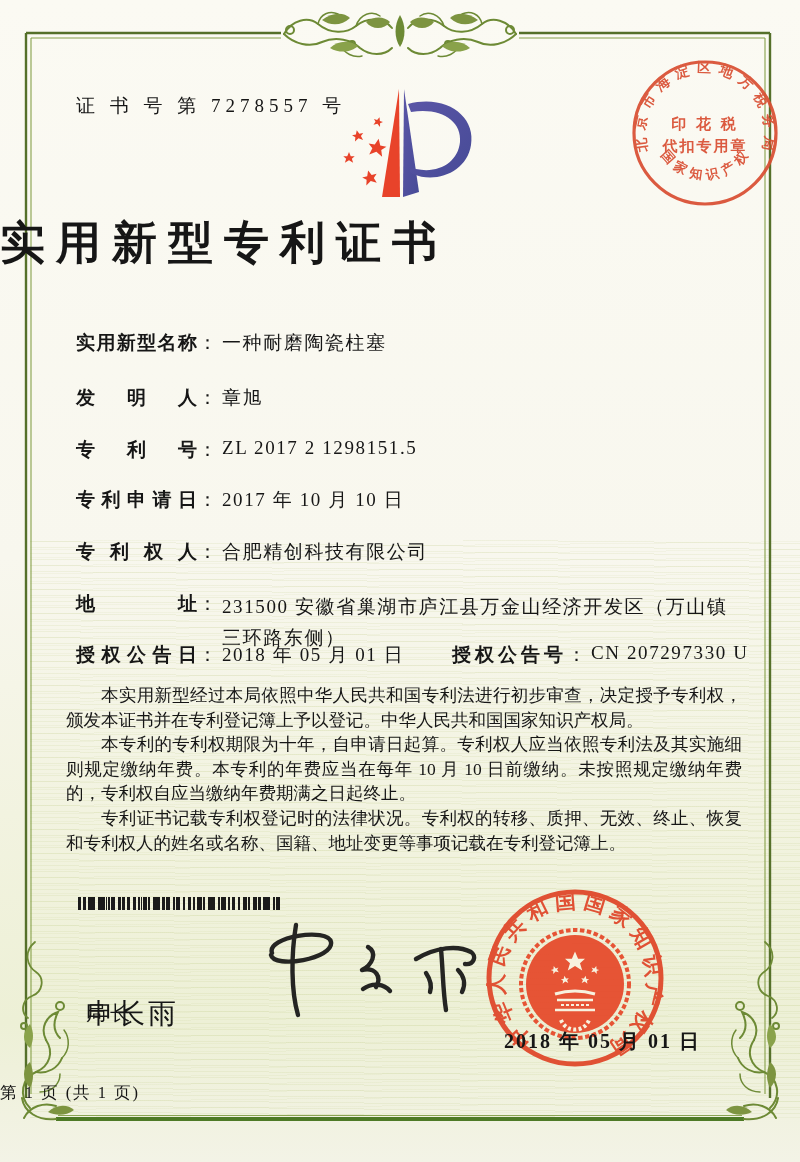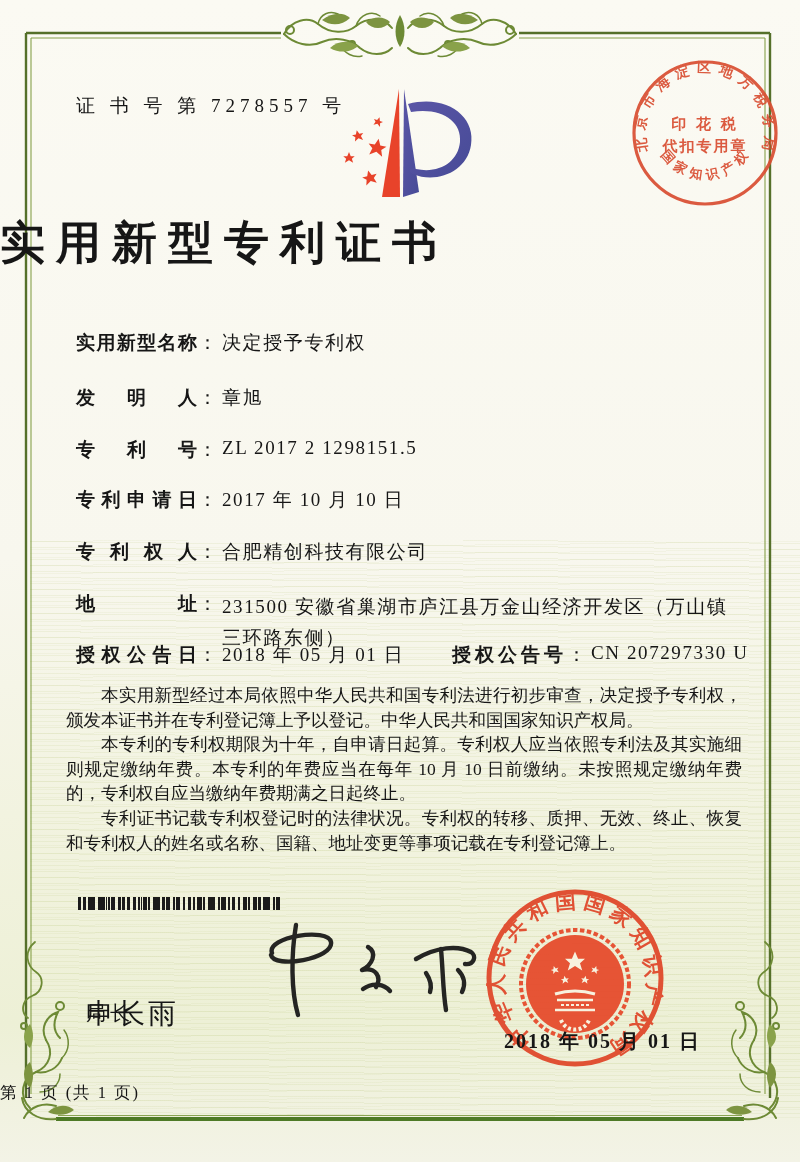--- a/index.html
+++ b/index.html
@@ -141,21 +141,21 @@
         <textPath href="#taxBotArc" startOffset="4">国家知识产权局</textPath>
       </text>
       <text x="78" y="74" text-anchor="middle" font-size="15" font-weight="bold" letter-spacing="3">印 花 税</text>
       <text x="78" y="96" text-anchor="middle" font-size="15" font-weight="bold" letter-spacing="2">代扣专用章</text>
     </g>
   </svg>
 
   <div class="abs title">实用新型专利证书</div>
 
   <div class="abs frow" style="top:330px">
-    <span class="flabel">实用新型名称</span><span class="fcolon">：</span><span class="fvalue">决定授予专利权</span>
+    <span class="flabel">实用新型名称</span><span class="fcolon">：</span><span class="fvalue">一种耐磨陶瓷柱塞</span>
   </div>
   <div class="abs frow" style="top:385px">
     <span class="flabel">发明人</span><span class="fcolon">：</span><span class="fvalue">章旭</span>
   </div>
   <div class="abs frow" style="top:437px">
     <span class="flabel">专利号</span><span class="fcolon">：</span><span class="fvalue">ZL 2017 2 1298151.5</span>
   </div>
   <div class="abs frow" style="top:487px">
     <span class="flabel">专利申请日</span><span class="fcolon">：</span><span class="fvalue">2017 年 10 月 10 日</span>
   </div>

